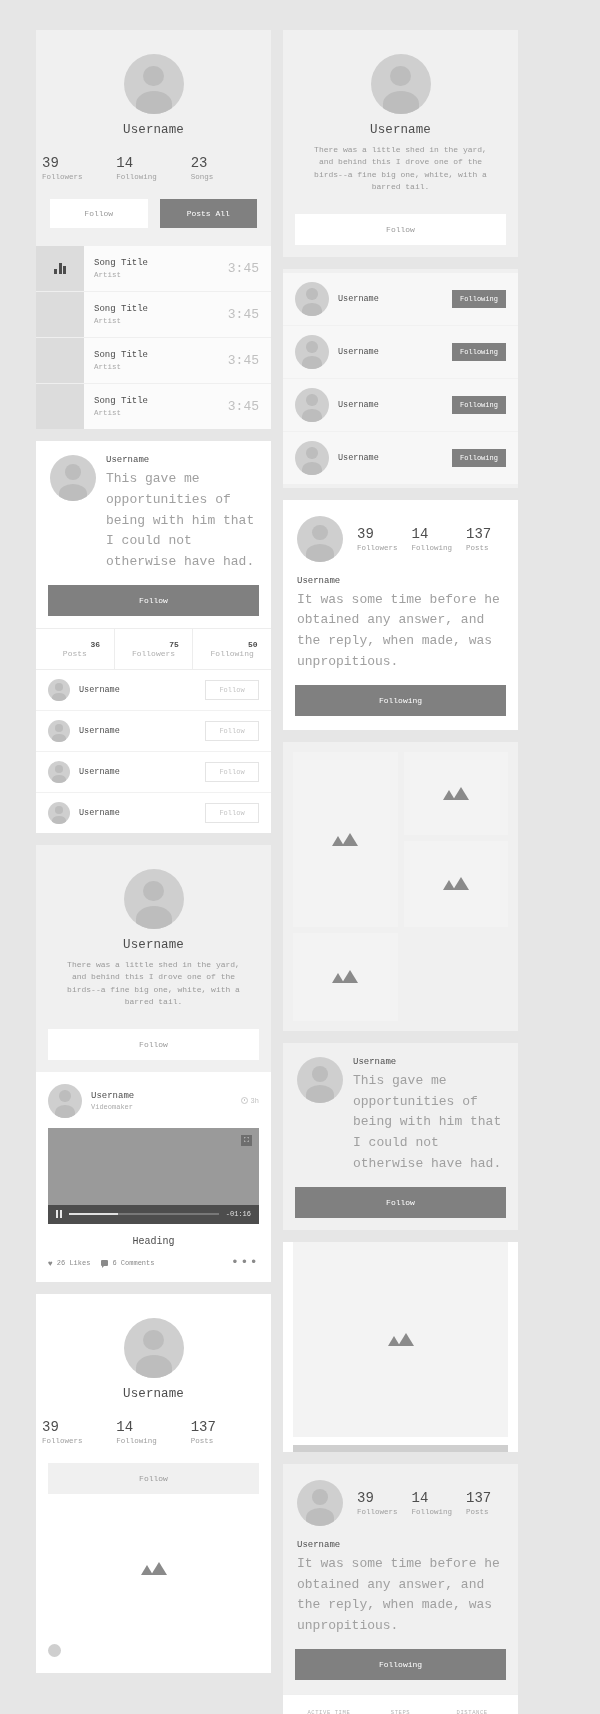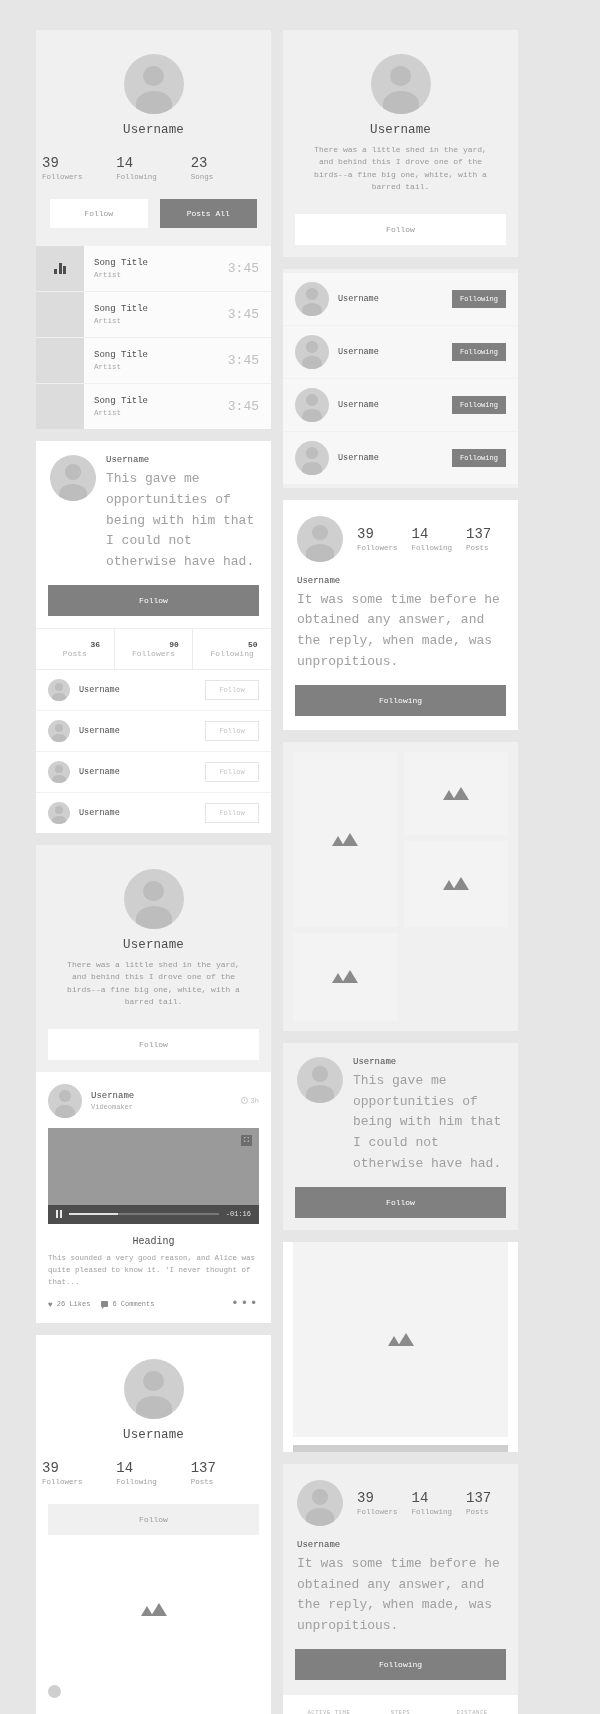--- a/index.html
+++ b/index.html
@@ -218,21 +218,21 @@
       </div>
       <div style="padding:0 12px 12px;">
         <div class="btn-dark btn-wide">Follow</div>
       </div>
       <div class="tabs">
         <div class="tab">
           <b>36</b>
           <span>Posts</span>
         </div>
         <div class="tab">
-          <b>90</b>
+          <b>75</b>
           <span>Followers</span>
         </div>
         <div class="tab">
           <b>50</b>
           <span>Following</span>
         </div>
       </div>
       <div>
         <div class="ur">
           <div class="av av-sm"></div>
@@ -286,21 +286,20 @@
                 <i></i>
               </span>
             <span class="bar">
                 <span></span>
               </span>
             <span class="ctrl-t">-01:16</span>
           </div>
         </div>
         <div class="vid-body">
           <div class="vid-h">Heading</div>
-          <div class="vid-d">This sounded a very good reason, and Alice was quite pleased to know it. 'I never thought of that...</div>
         </div>
         <div class="vid-meta">
           <span class="meta-i">
             <span class="heart">♥</span>
             <span>26 Likes</span>
           </span>
           <span class="meta-i">
             <span class="chat"></span>
             <span>6 Comments</span>
           </span>

